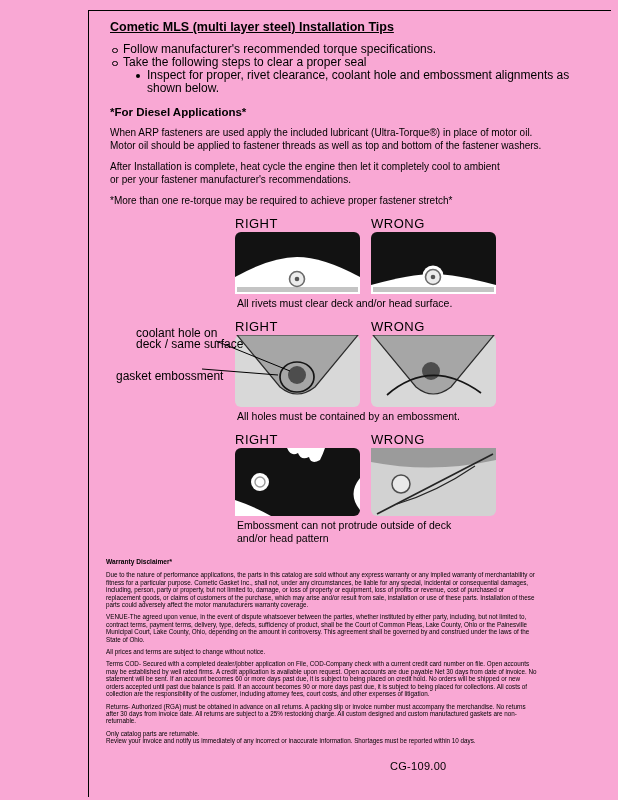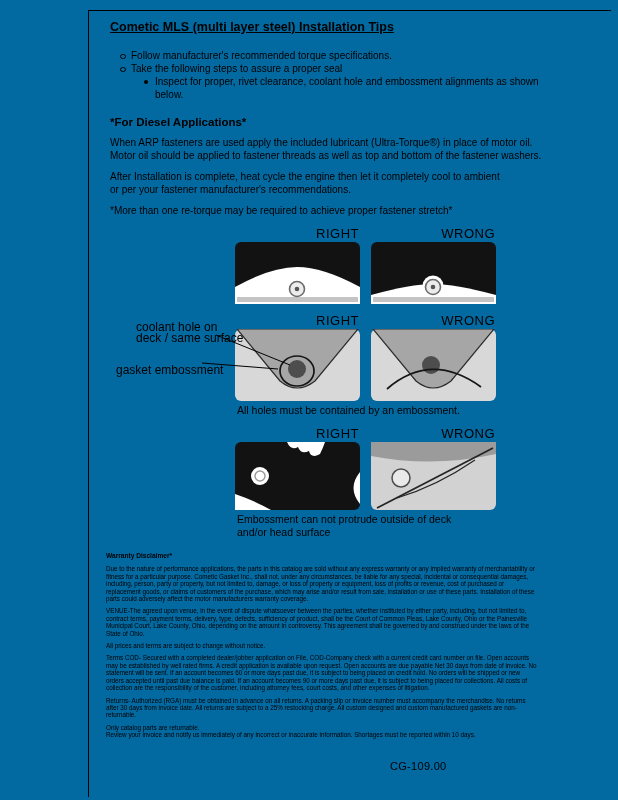--- a/index.html
+++ b/index.html
@@ -1,39 +1,39 @@
 <!DOCTYPE html>
 <html><head>
 <meta charset="utf-8">
 <style>
   html, body { margin:0; padding:0; background:#ffffff; }
   body { width:618px; height:800px; font-family:"Liberation Sans", sans-serif; color:#000; }
-  .page { position:relative; width:618px; height:800px; background:#0369a1; overflow:hidden; }
+  .page { position:relative; width:618px; height:800px; background:#f9a8d4; overflow:hidden; }
   .frame { position:absolute; left:88px; top:10px; width:522px; height:786px;
            border-top:1.5px solid #000; border-left:1.5px solid #000; }
   .content { position:absolute; left:104px; top:20px; width:475px; }
 
   .title { font-size:12.5px; font-weight:bold; text-decoration:underline; margin:0 0 9px 6px; }
 
-  .tips { list-style:none; margin:15px; padding:0; font-size:10px; }
+  .tips { list-style:none; margin:7px; padding:0; font-size:12px; }
   .tip { position:relative; padding-left:12px; line-height:13px; }
   .tip .m-circle { position:absolute; left:1px; top:4.5px; width:3.5px; height:3.5px;
                    border:1px solid #000; border-radius:50%; }
   .tip.sub { margin-left:24px; }
   .tip .m-dot { position:absolute; left:1px; top:5px; width:4px; height:4px;
                 background:#000; border-radius:50%; }
 
   .diesel-h { font-size:11.5px; font-weight:bold; margin:11px 0 0 6px; }
   .para { font-size:10px; line-height:13px; margin:8px 0 0 6px; }
   .line { display:block; }
 
   .figs { margin-top:9px; }
   .fig-row { position:relative; margin-bottom:9px; }
   .fig-pair { display:flex; gap:12px; margin-left:131px; }
-  .fig-col { width:124px; text-align:right; }
+  .fig-col { width:124px; text-align:left; }
   .fig-h { font-size:13px; line-height:16px; letter-spacing:0.5px; }
   .fig-col svg { display:block; }
   .fig-cap { font-size:10.5px; line-height:13px; margin:3px 0 0 133px; }
 
   .callout { position:absolute; font-size:12px; line-height:11px; }
   .callout-coolant { left:32px; top:9px; }
   .callout-emboss { left:12px; top:52px; }
   .overlay { position:absolute; left:0; top:0; pointer-events:none; }
 
   .disclaimer { margin:13px 0 0 2px; width:432px; font-size:6.3px; line-height:7.4px; }
@@ -52,21 +52,21 @@
 
     <h1 class="title">Cometic MLS (multi layer steel) Installation Tips</h1>
 
     <ul class="tips">
       <li class="tip">
         <span class="m-circle"></span>
         <span>Follow manufacturer's recommended torque specifications.</span>
       </li>
       <li class="tip">
         <span class="m-circle"></span>
-        <span>Take the following steps to assure a proper seal</span>
+        <span>Take the following steps to clear a proper seal</span>
       </li>
       <li class="tip sub">
         <span class="m-dot"></span>
         <span>Inspect for proper, rivet clearance, coolant hole and embossment alignments as shown below.</span>
       </li>
     </ul>
 
     <h2 class="diesel-h">*For Diesel Applications*</h2>
 
     <p class="para">
@@ -100,20 +100,21 @@
             <svg width="125" height="62" viewBox="0 0 125 62">
               <rect width="125" height="62" rx="6" fill="#121212"></rect>
               <path d="M0,62 L0,53 Q40,42 62,42 Q84,42 125,53 L125,62 Z" fill="#ffffff"></path>
               <circle cx="62" cy="44" r="10.5" fill="#ffffff"></circle>
               <rect x="2" y="55" width="121" height="5" fill="#c4c4c4"></rect>
               <circle cx="62" cy="45" r="7.5" fill="#ececec" stroke="#6a6a6a" stroke-width="1.6"></circle>
               <circle cx="62" cy="45" r="2.3" fill="#555555"></circle>
             </svg>
           </div>
         </div>
+        <div class="fig-cap">All rivets must clear deck and/or head surface.</div>
       </div>
 
       <div class="fig-row">
         <div class="callout callout-coolant">
           <span class="line">coolant hole on</span>
           <span class="line">deck / same surface</span>
         </div>
         <div class="callout callout-emboss">gasket embossment</div>
         <svg class="overlay" width="280" height="95">
           <line x1="112" y1="22" x2="186" y2="52" stroke="#000" stroke-width="1"></line>
@@ -161,21 +162,21 @@
               <rect width="125" height="68" rx="6" fill="#d2d2d2"></rect>
               <path d="M0,0 L125,0 L125,12 Q62,26 0,14 Z" fill="#9b9b9b"></path>
               <circle cx="30" cy="36" r="9" fill="#e9e9e9" stroke="#4e4e4e" stroke-width="1.5"></circle>
               <line x1="6" y1="66" x2="122" y2="6" stroke="#242424" stroke-width="1.7"></line>
               <path d="M26,56 Q66,44 104,18" fill="none" stroke="#242424" stroke-width="1.2"></path>
             </svg>
           </div>
         </div>
         <div class="fig-cap">
           <span class="line">Embossment can not protrude outside of deck</span>
-          <span class="line">and/or head surface</span>
+          <span class="line">and/or head pattern</span>
         </div>
       </div>
 
     </div>
 
     <div class="disclaimer">
       <div class="disc-h">Warranty Disclaimer*</div>
       <p>Due to the nature of performance applications, the parts in this catalog are sold without any express warranty or any implied warranty of merchantability or fitness for a particular purpose.  Cometic Gasket Inc., shall not, under any circumstances, be liable for any special, incidental or consequential damages, including, person, party or property, but not limited to, damage, or loss of property or equipment, loss of profits or revenue, cost of purchased or replacement goods, or claims of customers of the purchase, which may arise and/or result from sale, installation or use of these parts.  Installation of these parts could adversely affect the motor manufacturers warranty coverage.</p>
       <p>VENUE-The agreed upon venue, in the event of dispute whatsoever between the parties, whether instituted by either party, including, but not limited to, contract terms, payment terms, delivery, type, defects, sufficiency of product, shall be the Court of Common Pleas, Lake County, Ohio or the Painesville Municipal Court, Lake County, Ohio, depending on the amount in controversy. This agreement shall be governed by and construed under the laws of the State of Ohio.</p>
       <p>All prices and terms are subject to change without notice.</p>

